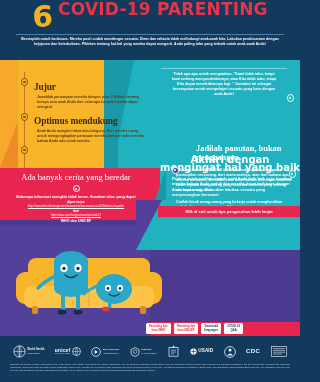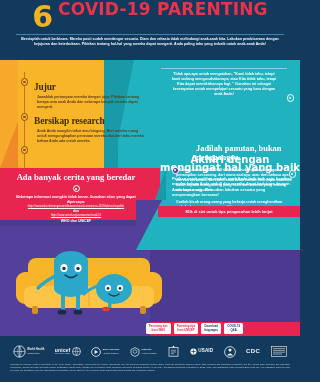--- a/index.html
+++ b/index.html
@@ -109,21 +109,21 @@
   }
   .r-body2 {
     color:#ffffff; font-size:3.7px; line-height:5px; font-weight:bold;
     position:absolute; left:176px; top:108px; width:116px; text-align:left;
   }
 
   
   .pink-wrap { position:absolute; left:0; top:112px; width:152px; text-align:center; }
   .p-head {
     font-family:"Liberation Serif", serif;
-    color:#ffffff; font-weight:bold; font-size:8.6px; line-height:10px;
+    color:#ffffff; font-weight:normal; font-size:8.6px; line-height:10px;
   }
   .p-dot {
     width:7px; height:7px; border-radius:50%; background:#e8254e;
     border:1.1px solid #ffffff; margin:3px auto 3px auto;
     display:flex; align-items:center; justify-content:center;
   }
   .p-dot::after { content:""; width:2px; height:2px; border-radius:50%; background:#ffffff; }
   .p-body { color:#ffffff; font-size:3.7px; line-height:5px; font-weight:bold; padding:0 12px; }
   .p-url { color:#ffffff; font-size:2.6px; line-height:4px; text-decoration:underline; padding:0 6px; word-break:break-all; }
   .p-and { color:#ffffff; font-size:3.3px; font-weight:bold; line-height:5px; }
@@ -219,21 +219,21 @@
       <div class="tl-dot" style="top:14px"></div>
 
       <div class="tl-dot" style="top:49px"></div>
       <div style="margin-top:18px">
         <div class="sec-h">Jujur</div>
         <div class="sec-b" style="margin-top:2px">Jawablah pertanyaan mereka dengan jujur. Pikirkan tentang berapa usia anak Anda dan seberapa banyak mereka dapat mengerti.</div>
       </div>
 
       <div class="tl-dot" style="top:82px"></div>
       <div style="margin-top:7px">
-        <div class="sec-h">Bersikap research</div>
+        <div class="sec-h">Optimus mendukung</div>
         <div class="sec-b" style="margin-top:2px">Anak Anda mungkin takut atau bingung. Beri mereka ruang untuk mengungkapkan perasaan mereka dan beri tahu mereka bahwa Anda ada untuk mereka.</div>
       </div>
     </div>
 
     <div class="right-col">
       <div class="r-rule"></div>
       <div class="r-dot" style="top:30px"></div>
       <div class="r-body">Tidak apa-apa untuk mengatakan, "Kami tidak tahu, tetapi kami sedang mengusahakannya; atau Kita tidak tahu, tetapi Kita dapat memikirkannya lagi. " Gunakan ini sebagai kesempatan untuk mempelajari sesuatu yang baru dengan anak Anda!</div>
     </div>
 

